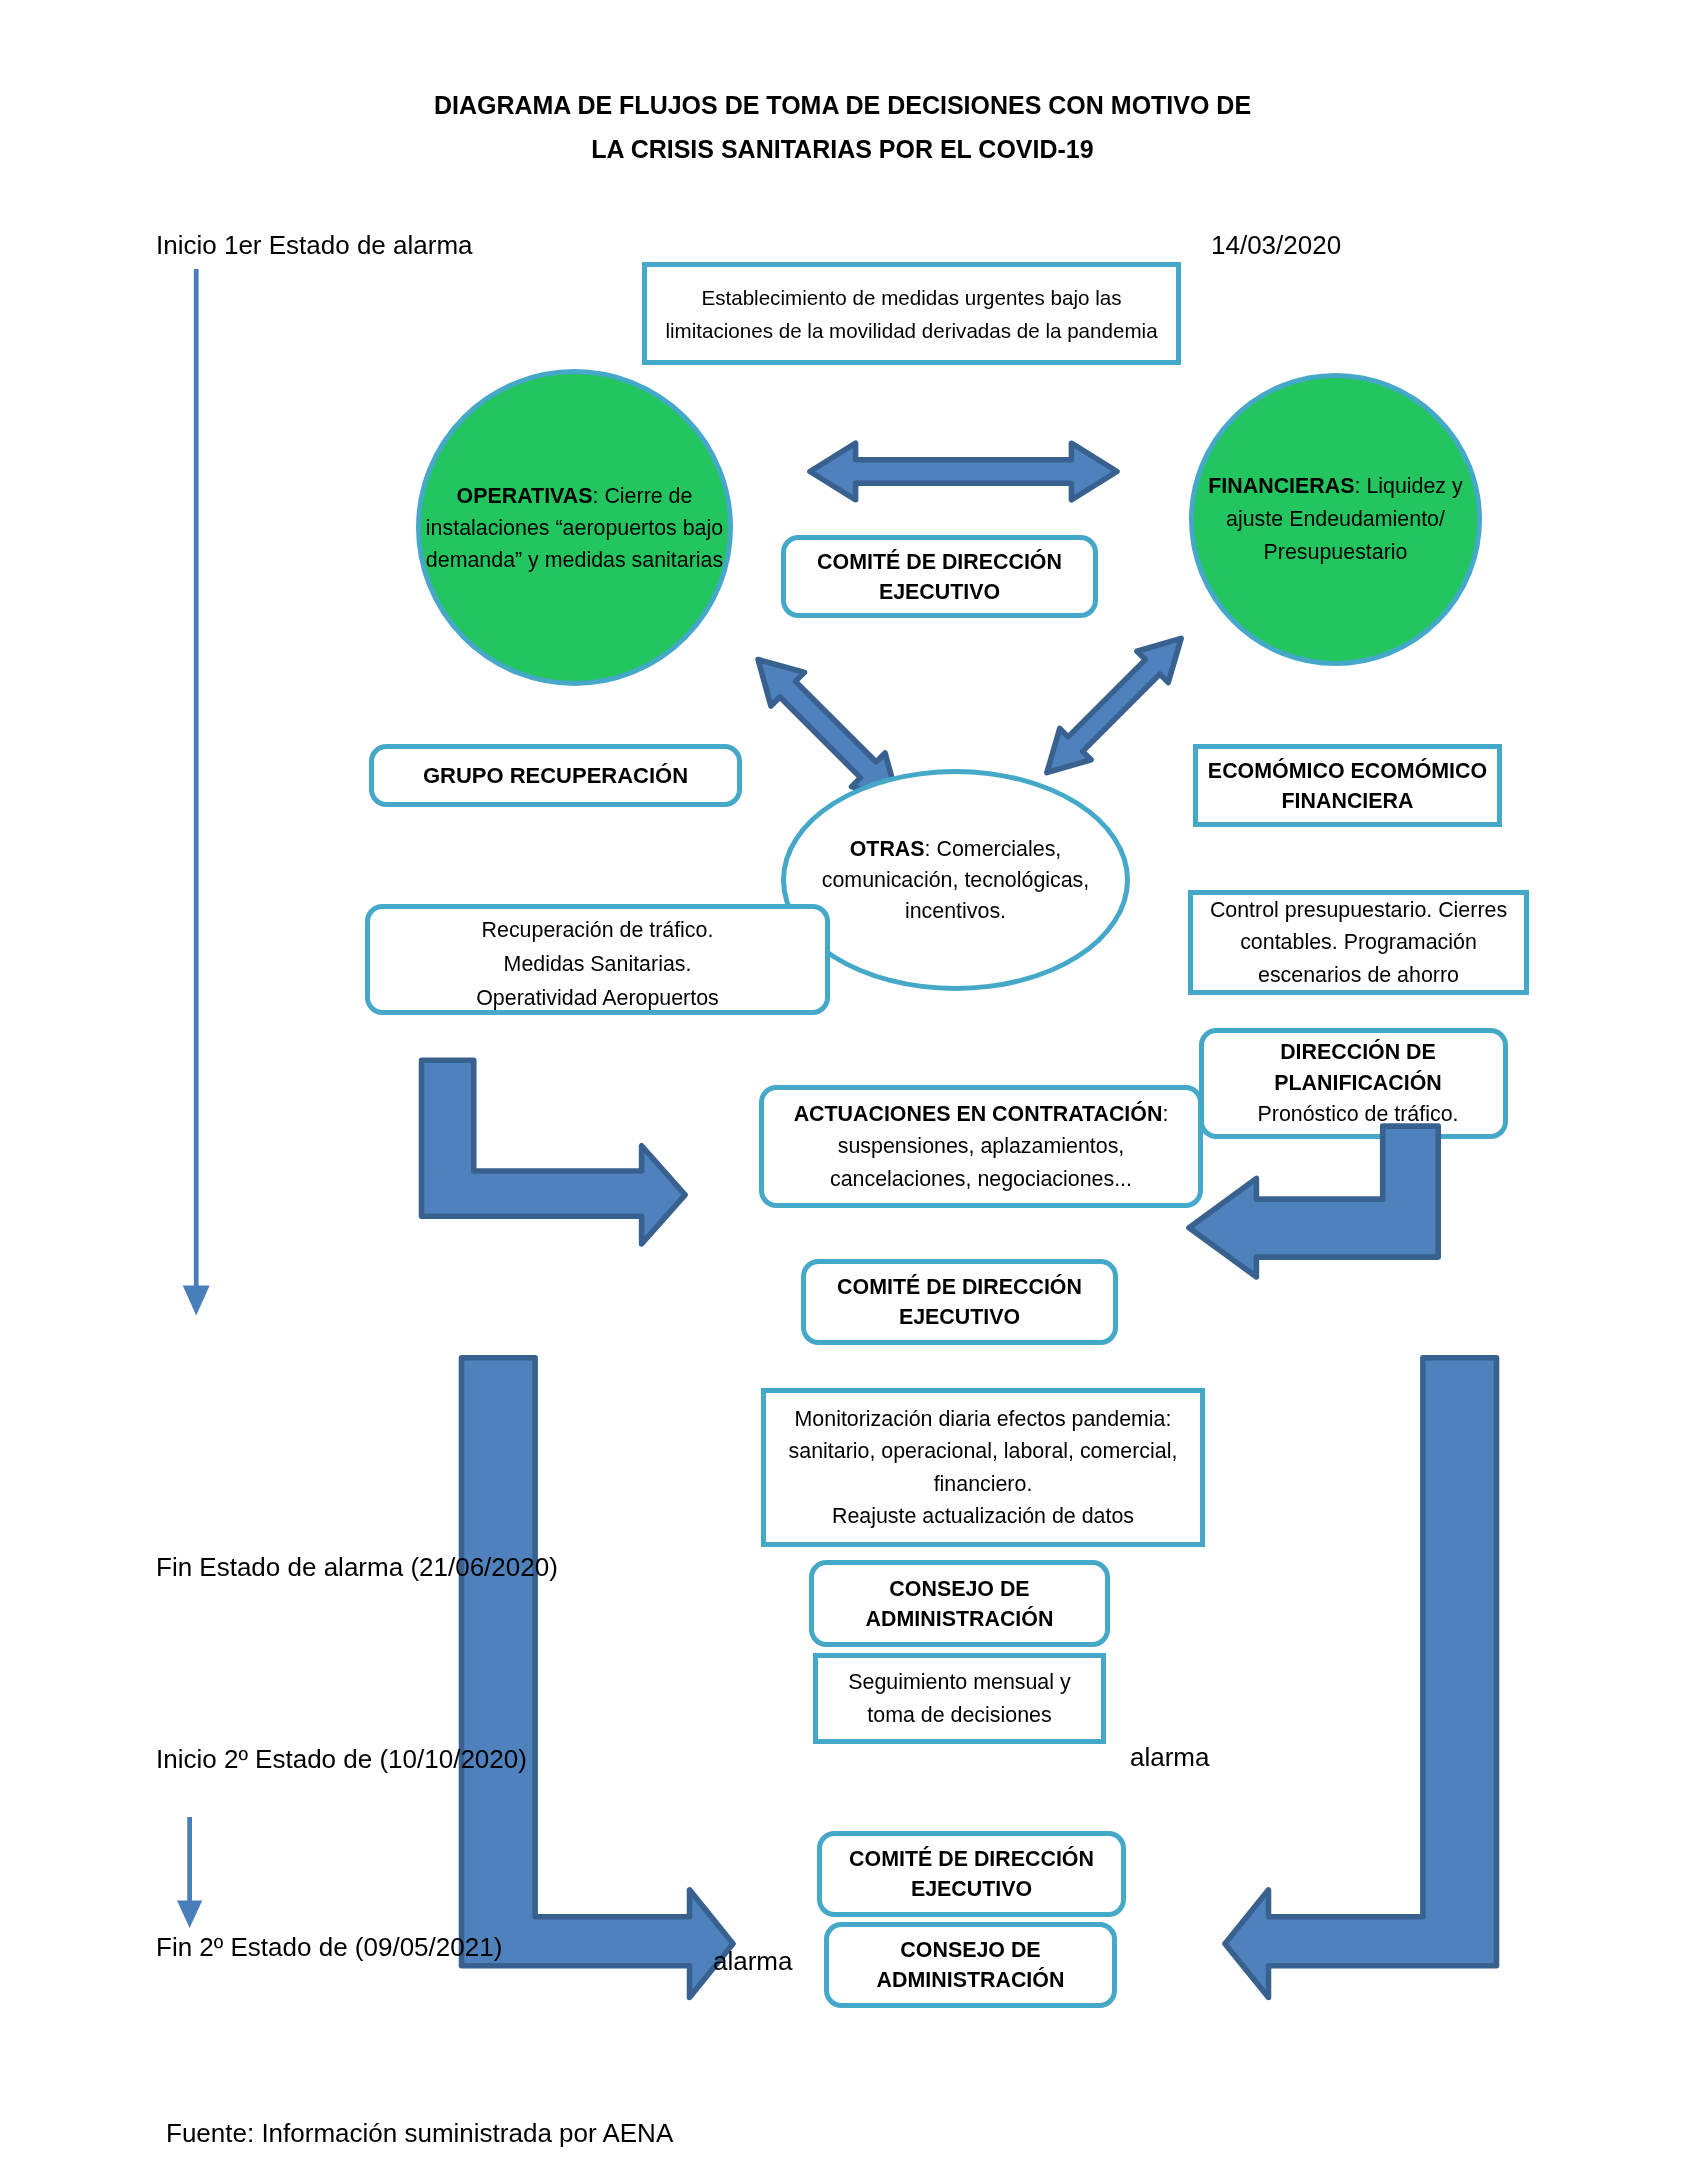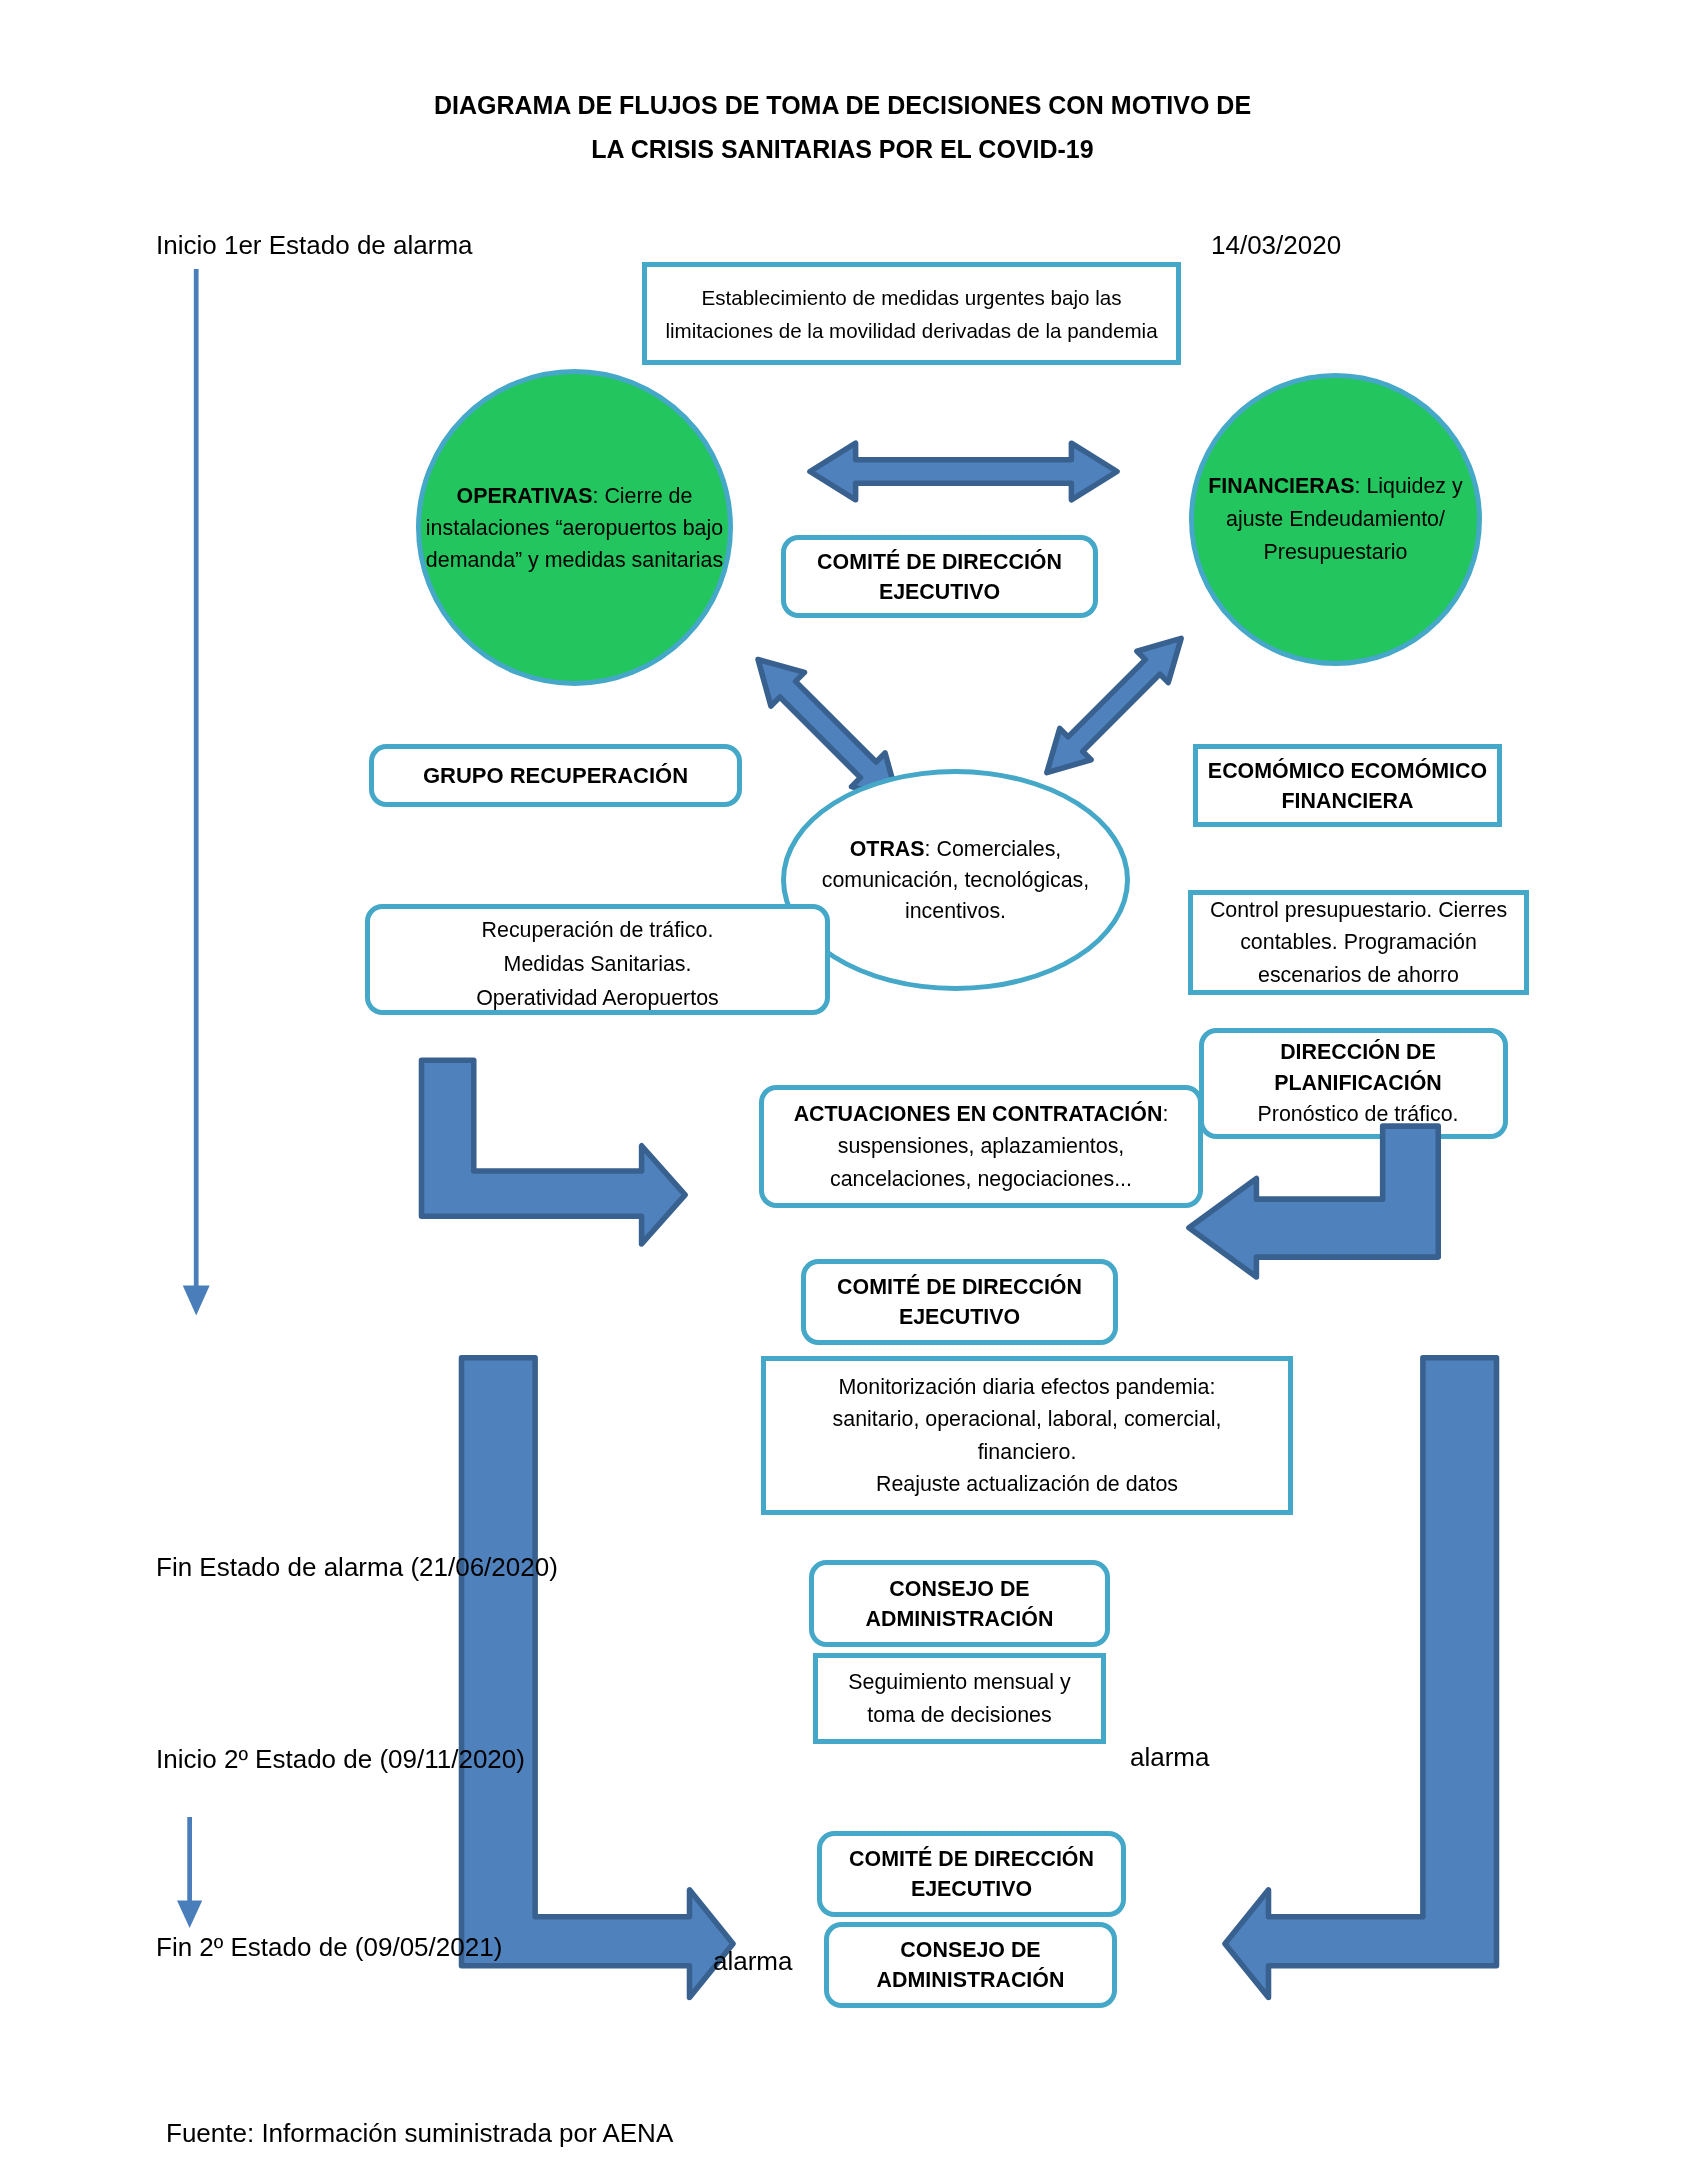--- a/index.html
+++ b/index.html
@@ -154,21 +154,21 @@
     </div>
   </div>
 
   <div class="abs tbox r" style="left:801px;top:1259px;width:317px;height:86px;">
     <div class="b" style="font-size:21.4px;line-height:30px;">
       <span class="ln">COMITÉ DE DIRECCIÓN</span>
       <span class="ln">EJECUTIVO</span>
     </div>
   </div>
 
-  <div class="abs tbox" style="left:761px;top:1356px;width:532px;height:159px;">
+  <div class="abs tbox" style="left:761px;top:1388px;width:444px;height:159px;">
     <div style="font-size:21.4px;line-height:32.5px;">
       <span class="ln">Monitorización diaria efectos pandemia:</span>
       <span class="ln">sanitario, operacional, laboral, comercial,</span>
       <span class="ln">financiero.</span>
       <span class="ln">Reajuste actualización de datos</span>
     </div>
   </div>
 
   <svg class="abs" style="left:452px;top:1348px;" width="285" height="634" viewBox="0 0 360 800">
     <polygon points="12,12 12,780 300,780 300,820 355,752 300,684 300,718 105,718 105,12" fill="#4f81bd" stroke="#38618f" stroke-width="7" stroke-linejoin="round"></polygon>
@@ -178,21 +178,21 @@
     <polygon points="348,12 348,780 60,780 60,820 5,752 60,684 60,718 255,718 255,12" fill="#4f81bd" stroke="#38618f" stroke-width="7" stroke-linejoin="round"></polygon>
   </svg>
 
   <div class="abs lbl2" style="left:156px;top:1550px;">
     <span class="ln">Fin Estado de alarma</span>
     <span class="ln">(21/06/2020)</span>
   </div>
 
   <div class="abs lbl2" style="left:156px;top:1742px;">
     <span class="ln">Inicio 2º Estado de</span>
-    <span class="ln">(09/11/2020)</span>
+    <span class="ln">(10/10/2020)</span>
   </div>
 
   <svg class="abs" style="left:166px;top:1815px;" width="63" height="119" viewBox="0 0 80 150">
     <line x1="30" y1="2" x2="30" y2="118" stroke="#4a7ebb" stroke-width="6"></line>
     <polygon points="30,143 14,108 46,108" fill="#4a7ebb"></polygon>
   </svg>
 
   <div class="abs lbl2" style="left:156px;top:1930px;">
     <span class="ln">Fin 2º Estado de</span>
     <span class="ln">(09/05/2021)</span>

